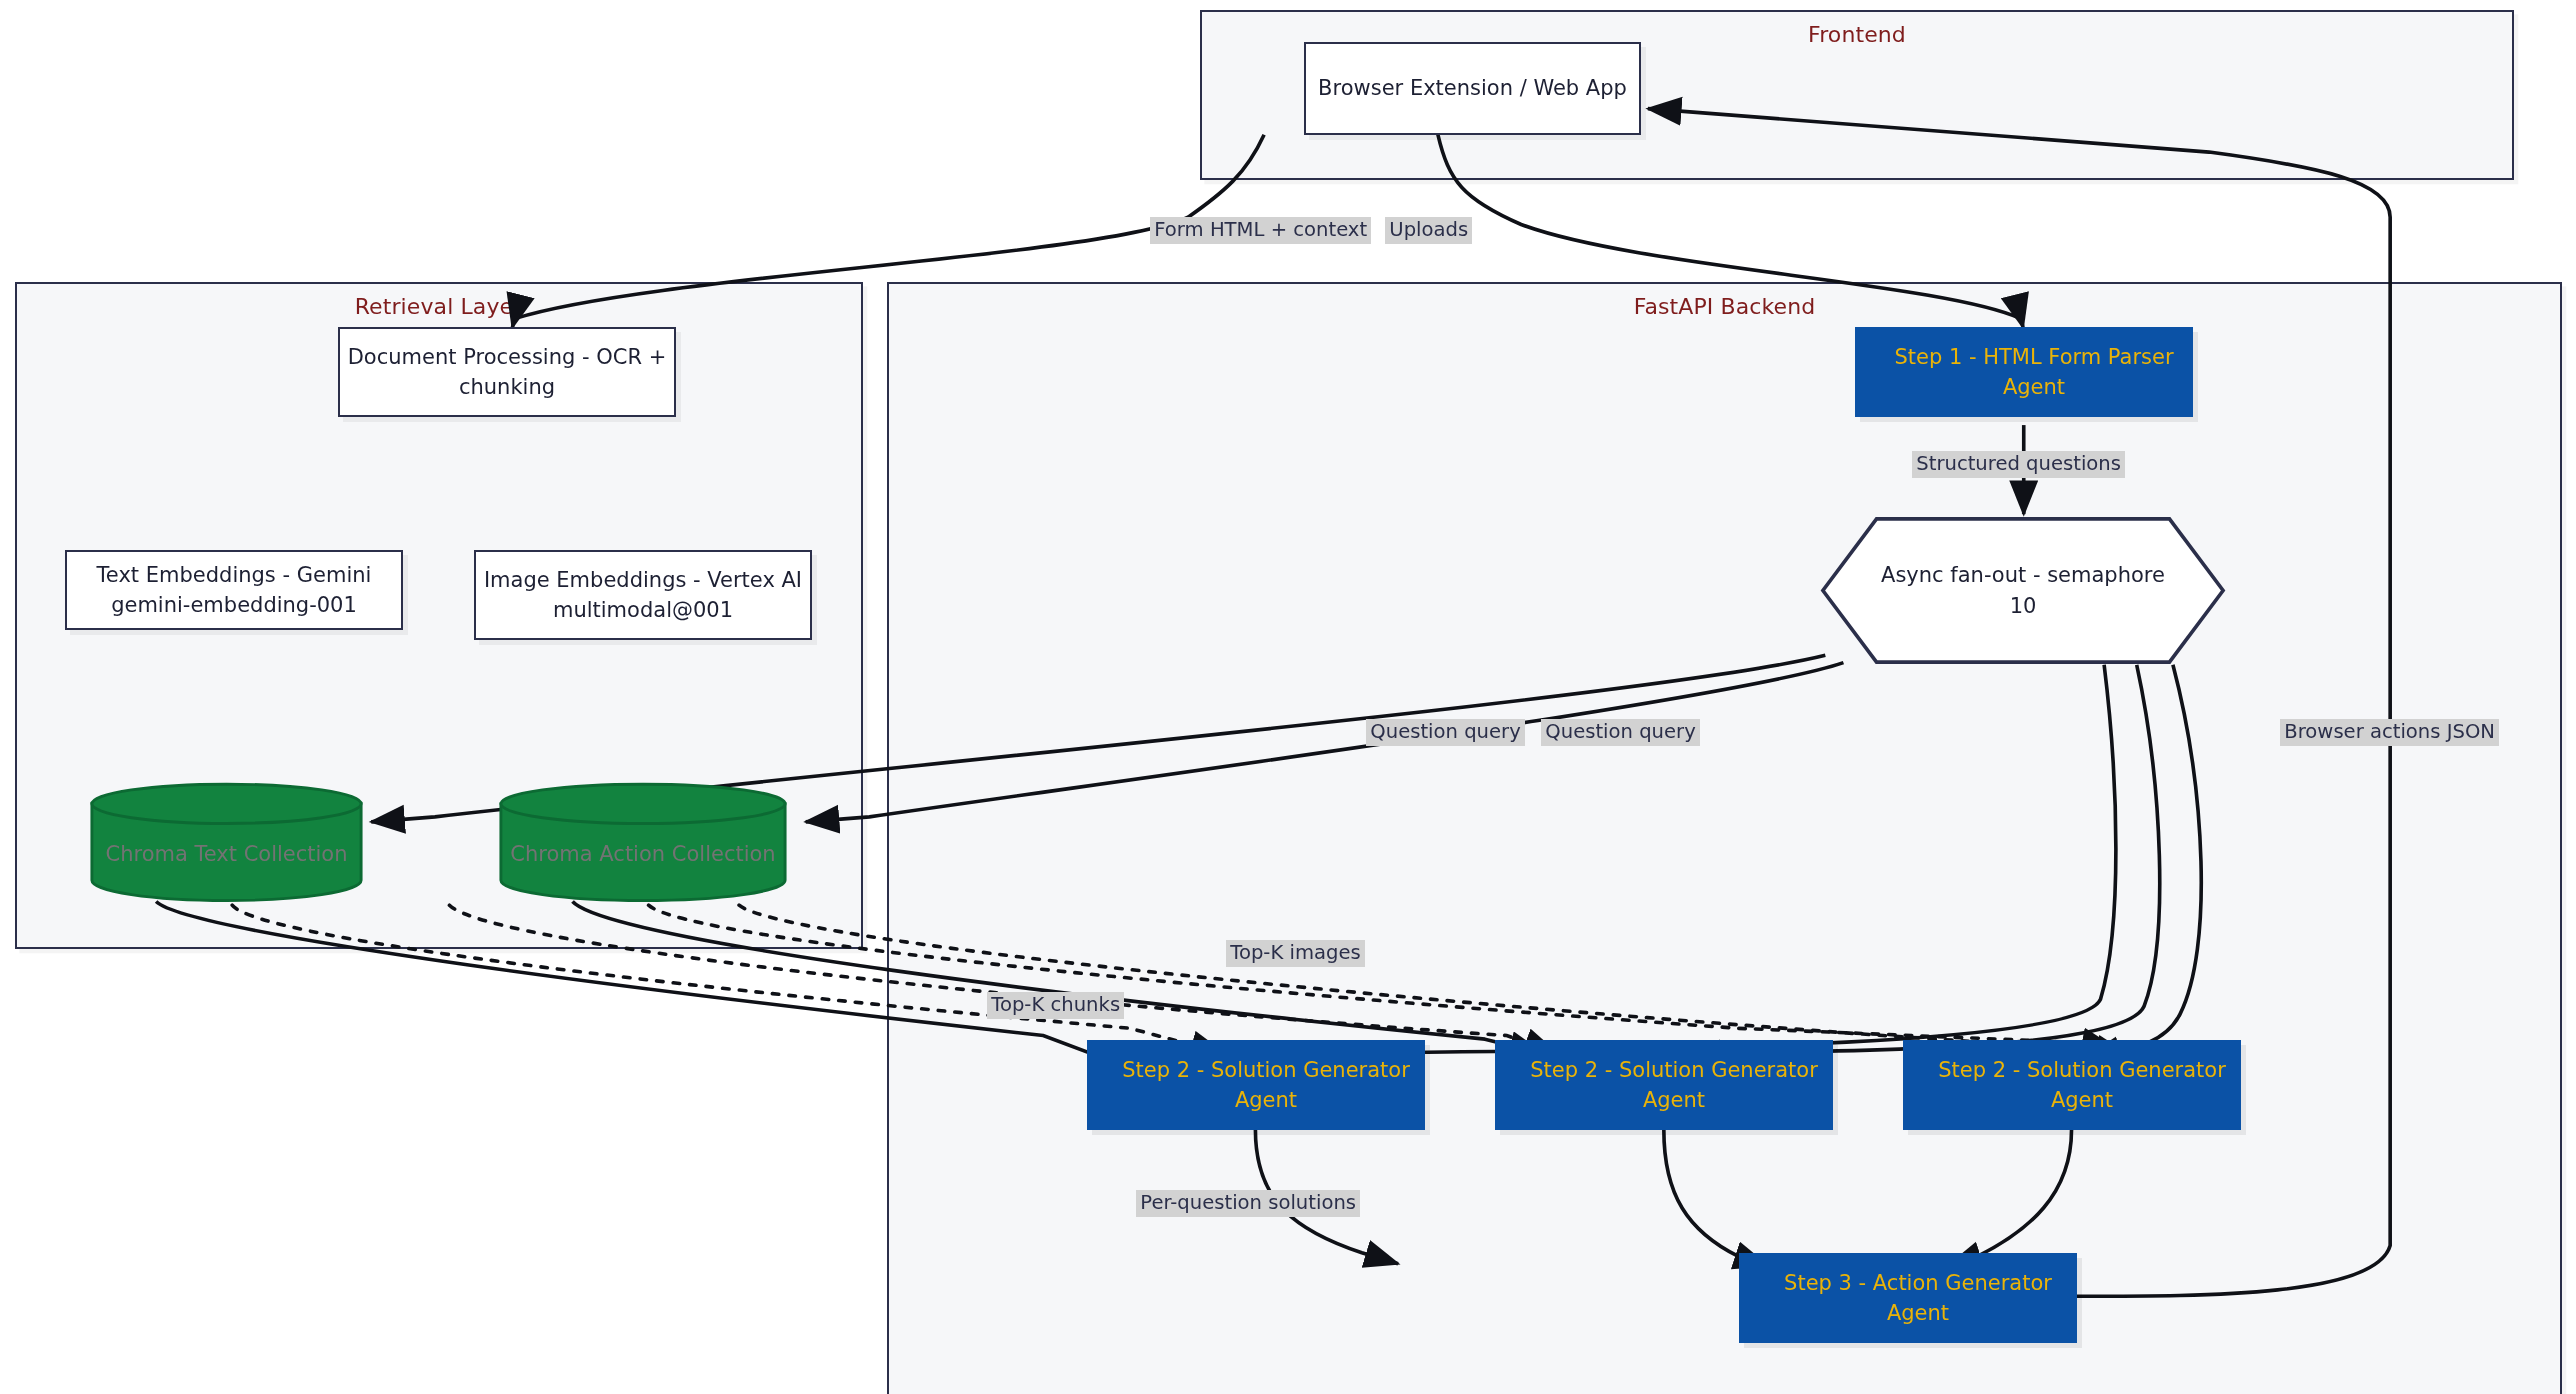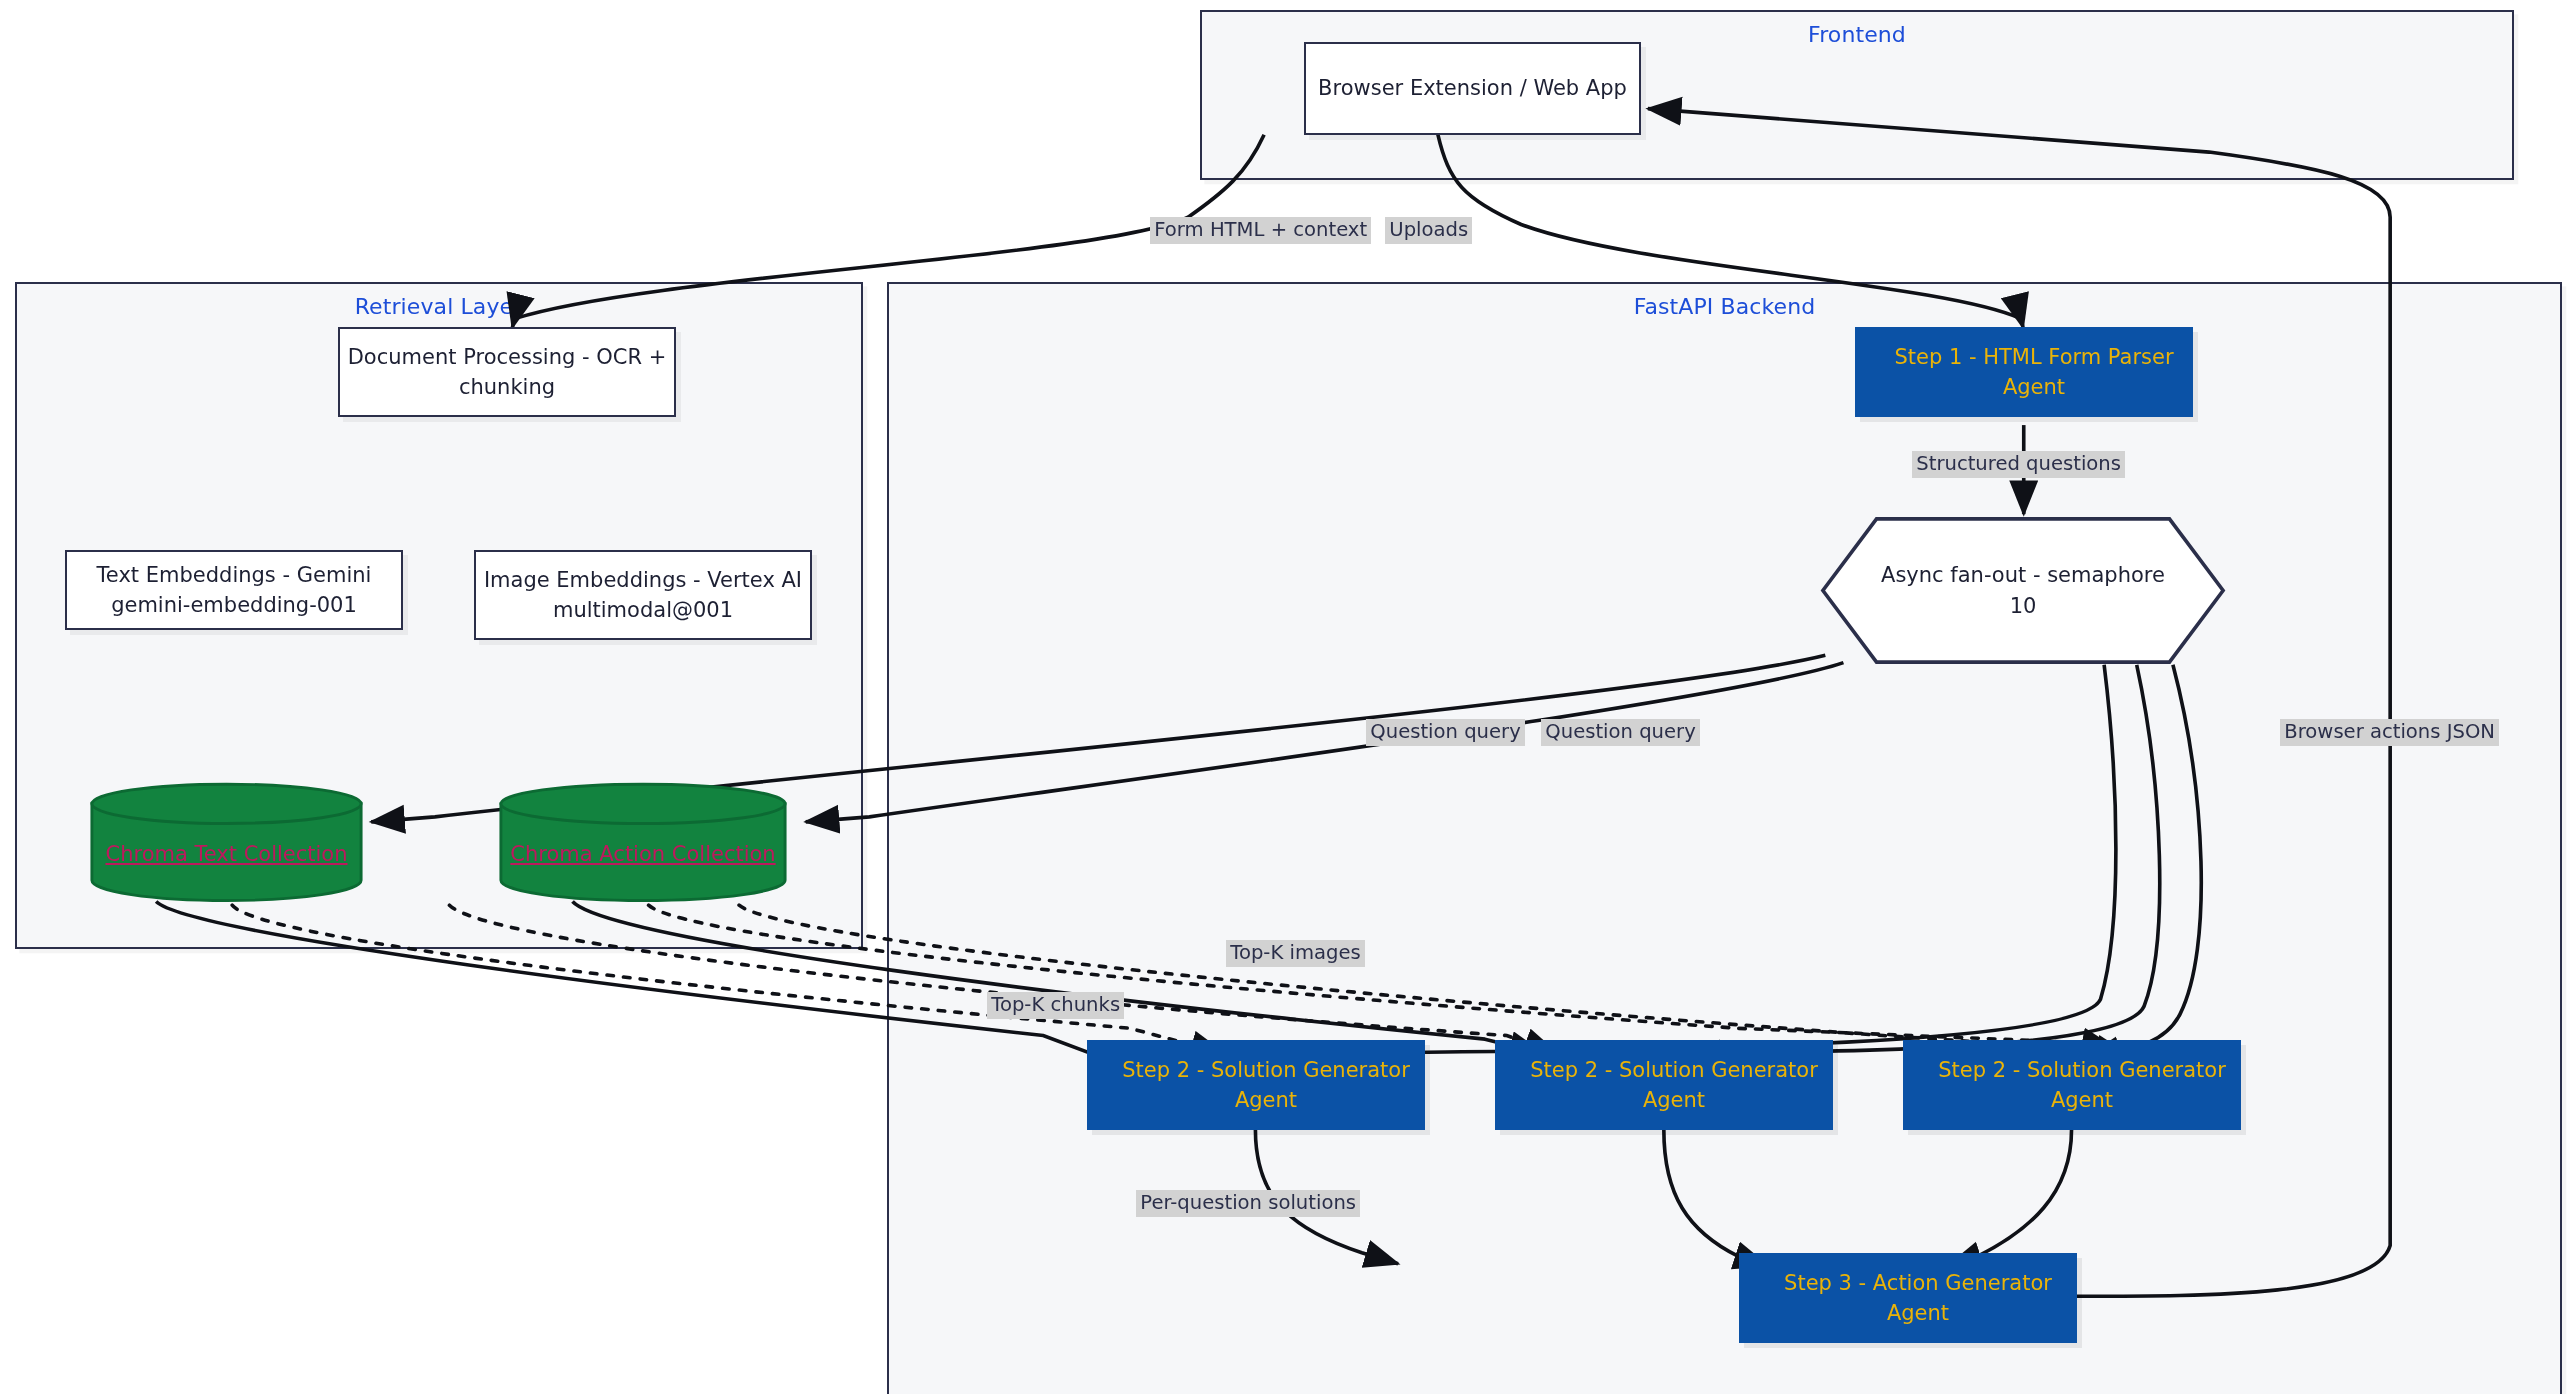--- a/index.html
+++ b/index.html
@@ -30,21 +30,21 @@
     box-sizing: border-box;
     box-shadow: 4.3px 4.3px 0 0 rgba(0,0,0,0.045);
   }
   .subgraph-title {
     position: absolute;
     top: 10px;
     left: 0;
     width: 100%;
     text-align: center;
     font-size: 22px;
-    color: #1d4ed8;
+    color: #7f1d1d;
     letter-spacing: 0.1px;
   }
   
   .node {
     position: absolute;
     box-sizing: border-box;
     display: flex;
     align-items: center;
     justify-content: center;
     text-align: center;
@@ -76,24 +76,23 @@
     height: 100%;
   }
   .hex-label {
     position: relative;
     z-index: 2;
     padding: 0 51px;
   }
   .node.cylinder {
     background: transparent;
     border: none;
-    color: #be185d;
+    color: #737373;
     align-items: flex-end;
     padding-bottom: 33px;
-    text-decoration: underline;
   }
   .cyl-shape {
     position: absolute;
     left: 0; top: 0;
     width: 100%;
     height: 100%;
   }
   .cyl-label {
     position: relative;
     z-index: 2;

